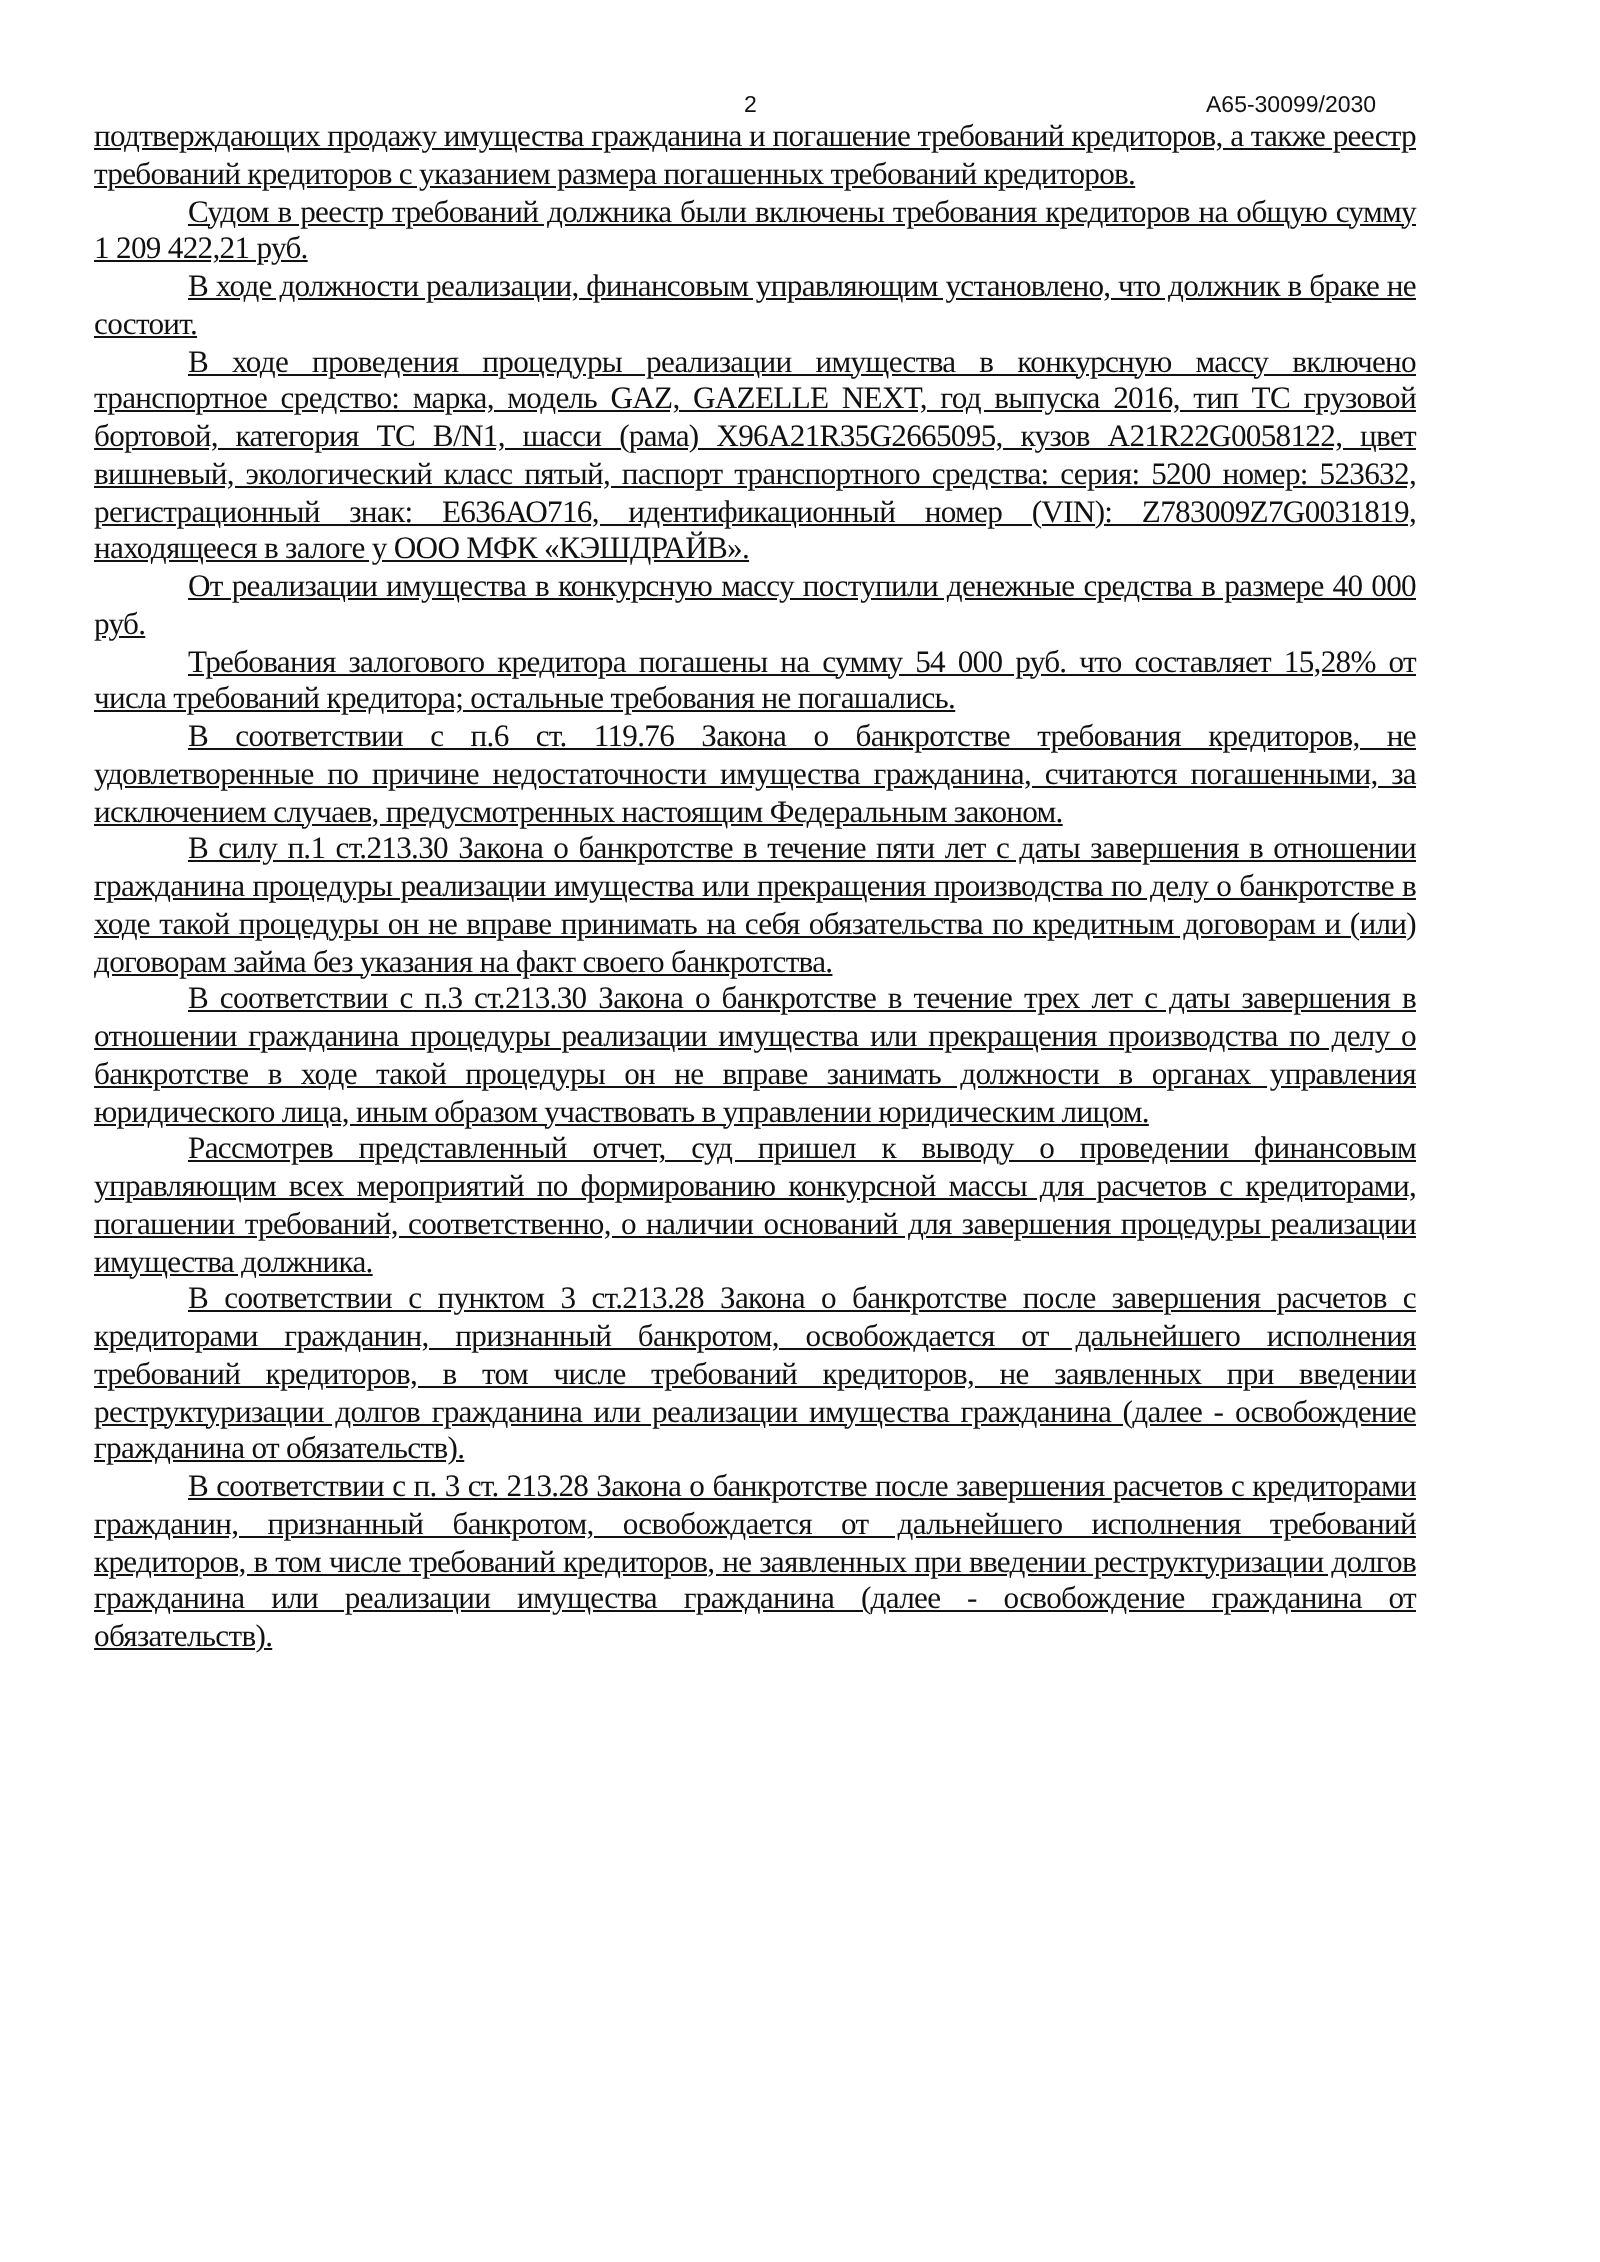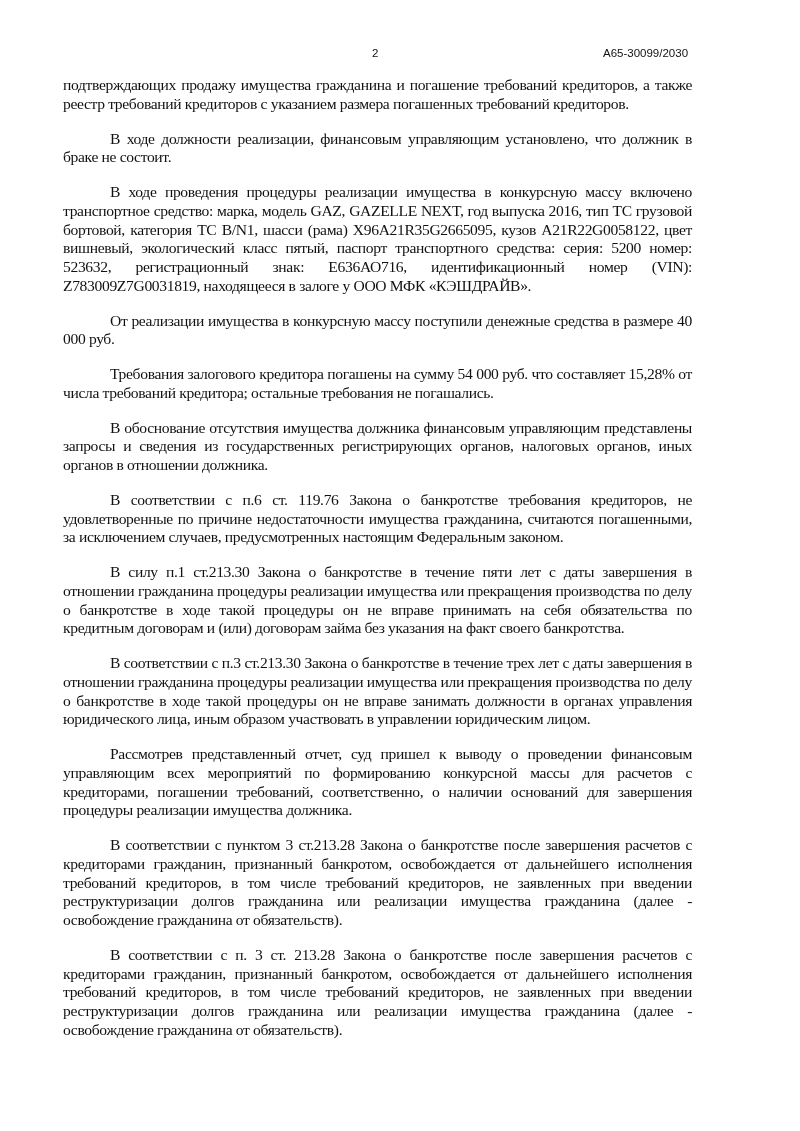--- a/index.html
+++ b/index.html
@@ -5,38 +5,38 @@
     html, body { margin: 0; padding: 0; background: #ffffff; }
     body { width: 800px; height: 1131px; overflow: hidden; position: relative; }
     .page { position: absolute; left: 0; top: 0; width: 800px; height: 1131px; background: #fff; }
     .header { position: absolute; top: 47px; left: 0; width: 800px; height: 16px;
       font-family: "Liberation Sans", sans-serif; font-size: 11.5px; color: #111; }
     .page-num { position: absolute; left: 372px; top: 0; }
     .case-num { position: absolute; left: 603px; top: 0; }
     .body-text { position: absolute; left: 47px; top: 60px; width: 661px;
       font-family: "Liberation Serif", serif; font-size: 15.6px; line-height: 18.75px; color: #111;
       text-align: justify; letter-spacing: -0.35px; word-spacing: 0px; }
-    .body-text p { margin: 16px; text-indent: 47px; }
+    .body-text p { margin: 0; text-indent: 47px; text-decoration: underline; }
     .body-text p.noindent { text-indent: 0; }
   </style>
 </head>
 <body>
 
 <div class="page">
   <div class="header">
     <span class="page-num">2</span>
     <span class="case-num">А65-30099/2030</span>
   </div>
   <div class="body-text">
     <p class="noindent">подтверждающих продажу имущества гражданина и погашение требований кредиторов, а также реестр требований кредиторов с указанием размера погашенных требований кредиторов.</p>
+    <p>Судом в реестр требований должника были включены требования кредиторов на общую сумму 1 209 422,21 руб.</p>
     <p>В ходе должности реализации, финансовым управляющим установлено, что должник в браке не состоит.</p>
     <p>В ходе проведения процедуры реализации имущества в конкурсную массу включено транспортное средство: марка, модель GAZ, GAZELLE NEXT, год выпуска 2016, тип ТС грузовой бортовой, категория ТС B/N1, шасси (рама) X96A21R35G2665095, кузов A21R22G0058122, цвет вишневый, экологический класс пятый, паспорт транспортного средства: серия: 5200 номер: 523632, регистрационный знак: Е636АО716, идентификационный номер (VIN): Z783009Z7G0031819, находящееся в залоге у ООО МФК «КЭШДРАЙВ».</p>
     <p>От реализации имущества в конкурсную массу поступили денежные средства в размере 40 000 руб.</p>
     <p>Требования залогового кредитора погашены на сумму 54 000 руб. что составляет 15,28% от числа требований кредитора; остальные требования не погашались.</p>
-    <p>В обоснование отсутствия имущества должника финансовым управляющим представлены запросы и сведения из государственных регистрирующих органов, налоговых органов, иных органов в отношении должника.</p>
     <p>В соответствии с п.6 ст. 119.76 Закона о банкротстве требования кредиторов, не удовлетворенные по причине недостаточности имущества гражданина, считаются погашенными, за исключением случаев, предусмотренных настоящим Федеральным законом.</p>
     <p>В силу п.1 ст.213.30 Закона о банкротстве в течение пяти лет с даты завершения в отношении гражданина процедуры реализации имущества или прекращения производства по делу о банкротстве в ходе такой процедуры он не вправе принимать на себя обязательства по кредитным договорам и (или) договорам займа без указания на факт своего банкротства.</p>
     <p>В соответствии с п.3 ст.213.30 Закона о банкротстве в течение трех лет с даты завершения в отношении гражданина процедуры реализации имущества или прекращения производства по делу о банкротстве в ходе такой процедуры он не вправе занимать должности в органах управления юридического лица, иным образом участвовать в управлении юридическим лицом.</p>
     <p>Рассмотрев представленный отчет, суд пришел к выводу о проведении финансовым управляющим всех мероприятий по формированию конкурсной массы для расчетов с кредиторами, погашении требований, соответственно, о наличии оснований для завершения процедуры реализации имущества должника.</p>
     <p>В соответствии с пунктом 3 ст.213.28 Закона о банкротстве после завершения расчетов с кредиторами гражданин, признанный банкротом, освобождается от дальнейшего исполнения требований кредиторов, в том числе требований кредиторов, не заявленных при введении реструктуризации долгов гражданина или реализации имущества гражданина (далее - освобождение гражданина от обязательств).</p>
     <p>В соответствии с п. 3 ст. 213.28 Закона о банкротстве после завершения расчетов с кредиторами гражданин, признанный банкротом, освобождается от дальнейшего исполнения требований кредиторов, в том числе требований кредиторов, не заявленных при введении реструктуризации долгов гражданина или реализации имущества гражданина (далее - освобождение гражданина от обязательств).</p>
   </div>
 </div>
 
 </body></html>

